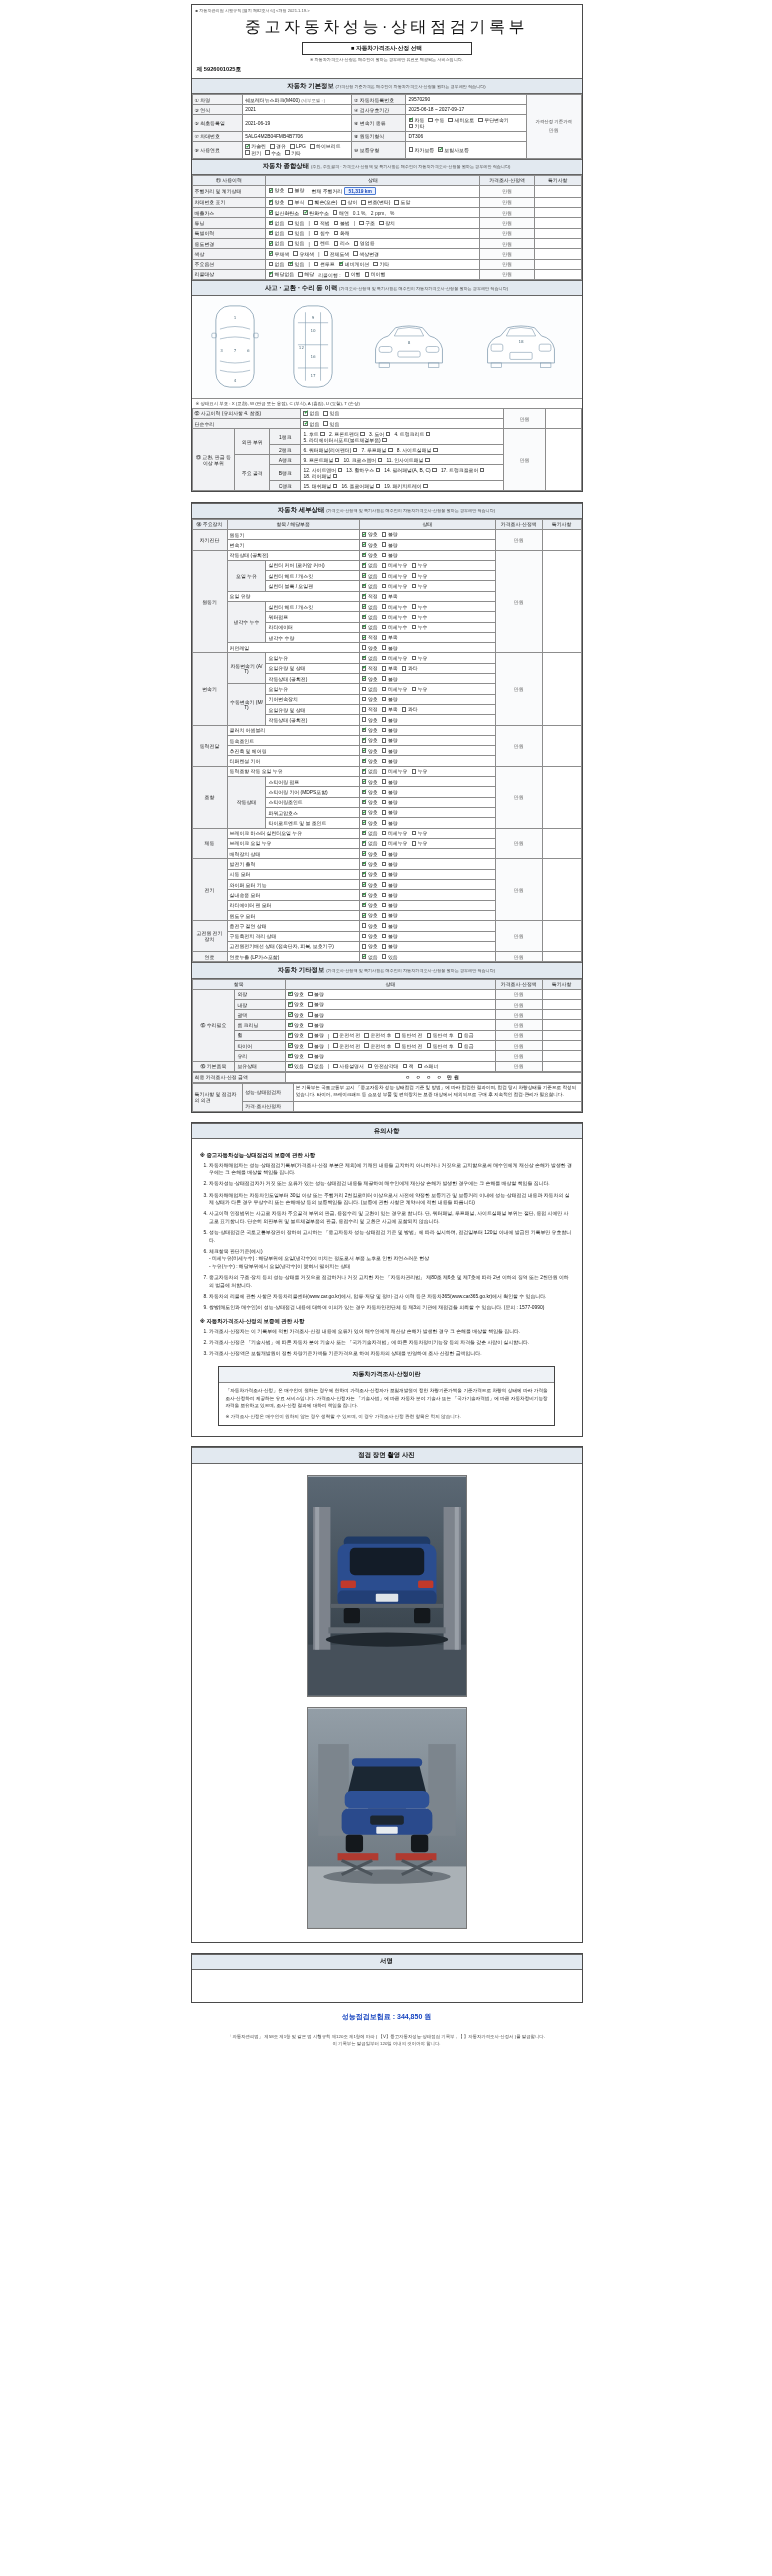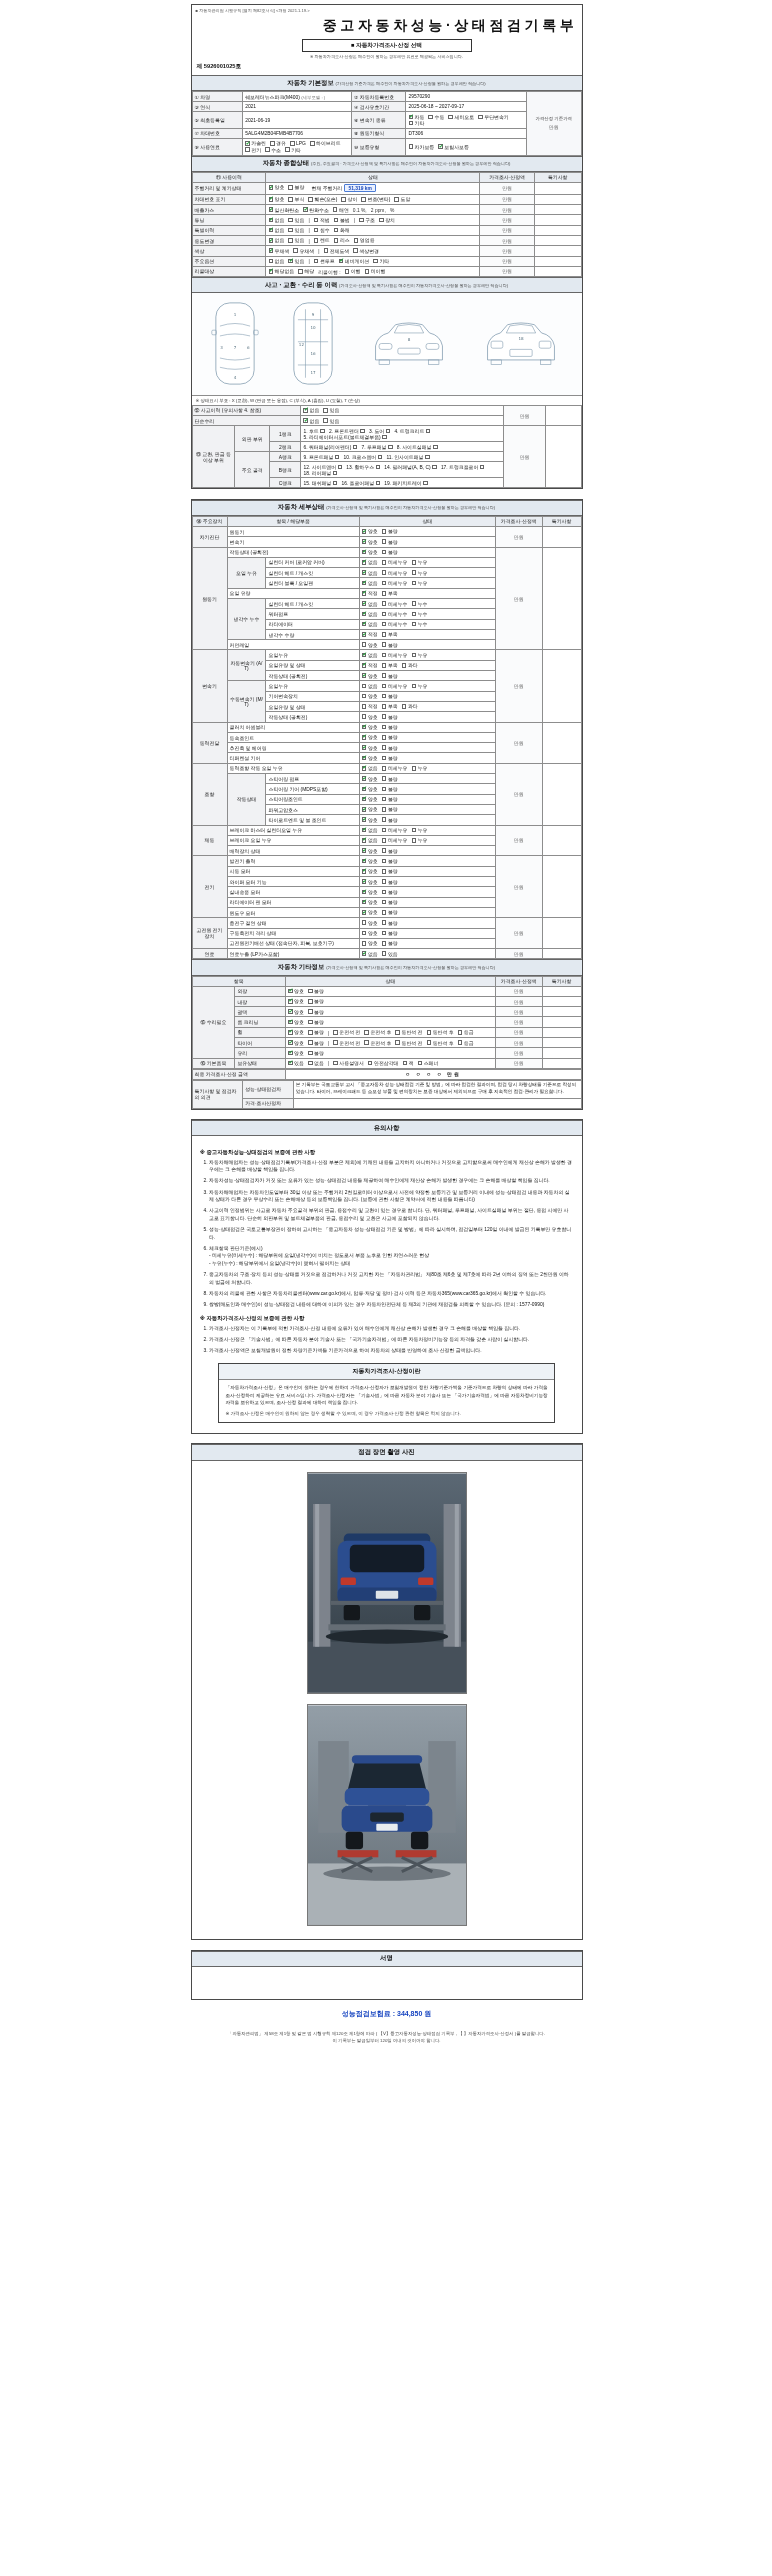--- a/index.html
+++ b/index.html
@@ -1,21 +1,21 @@
 <!DOCTYPE html>
 <html style="font-size:8.2px"><head>
 <meta charset="utf-8">
 <style>
   *{box-sizing:border-box;margin:0;padding:0}
   body{width:773px;min-height:2576px;background:#ffffff;font-family:"Liberation Sans","DejaVu Sans",sans-serif;color:#111}
   .sheet{width:392px;margin:0 auto;padding:4.1px 0 15.5px}
   .card{border:1px solid #4a4a4a;background:#fff;margin-bottom:9.3px}
   .hdr{padding:3.1px 4.1px 1px}
   .top-note{font-size:4.1px;color:#555;margin-bottom:2.1px}
-  .doc-title{text-align:right;font-size:14px;font-weight:bold;letter-spacing:3.6px;padding:2.1px 0 3.1px}
+  .doc-title{text-align:center;font-size:16px;font-weight:normal;letter-spacing:3.6px;padding:2.1px 0 3.1px}
   .select-strip{border:0.8px solid #333;width:170px;margin:1px auto 1.5px;padding:1.5px 0;text-align:center;font-weight:bold;font-size:5.7px;background:#fff}
   .select-note{text-align:center;font-size:4.1px;color:#444;margin-bottom:3.1px}
   .doc-no{font-size:5.7px;font-weight:bold;padding:1px 1px 3.1px}
   .sec-title{background:#e2e9f0;border-top:0.5px solid #666;border-bottom:0.5px solid #666;font-size:6.4px;font-weight:bold;text-align:center;padding:2.6px 0}
   .sec-note{font-size:4.1px;font-weight:normal;color:#444}
   table{border-collapse:collapse;width:100%;font-size:4.9px;table-layout:fixed}
   th,td{border:0.5px solid #8d8d8d;padding:1.5px 2.1px;vertical-align:middle;word-break:break-all}
   th{background:#f1f2f4;font-weight:normal;text-align:left}
   td.dev,td.sub,td.part,td.rank,td.lbl2{background:#f1f2f4;text-align:center}
   td.price{text-align:center;background:#fafbfc;color:#555}

